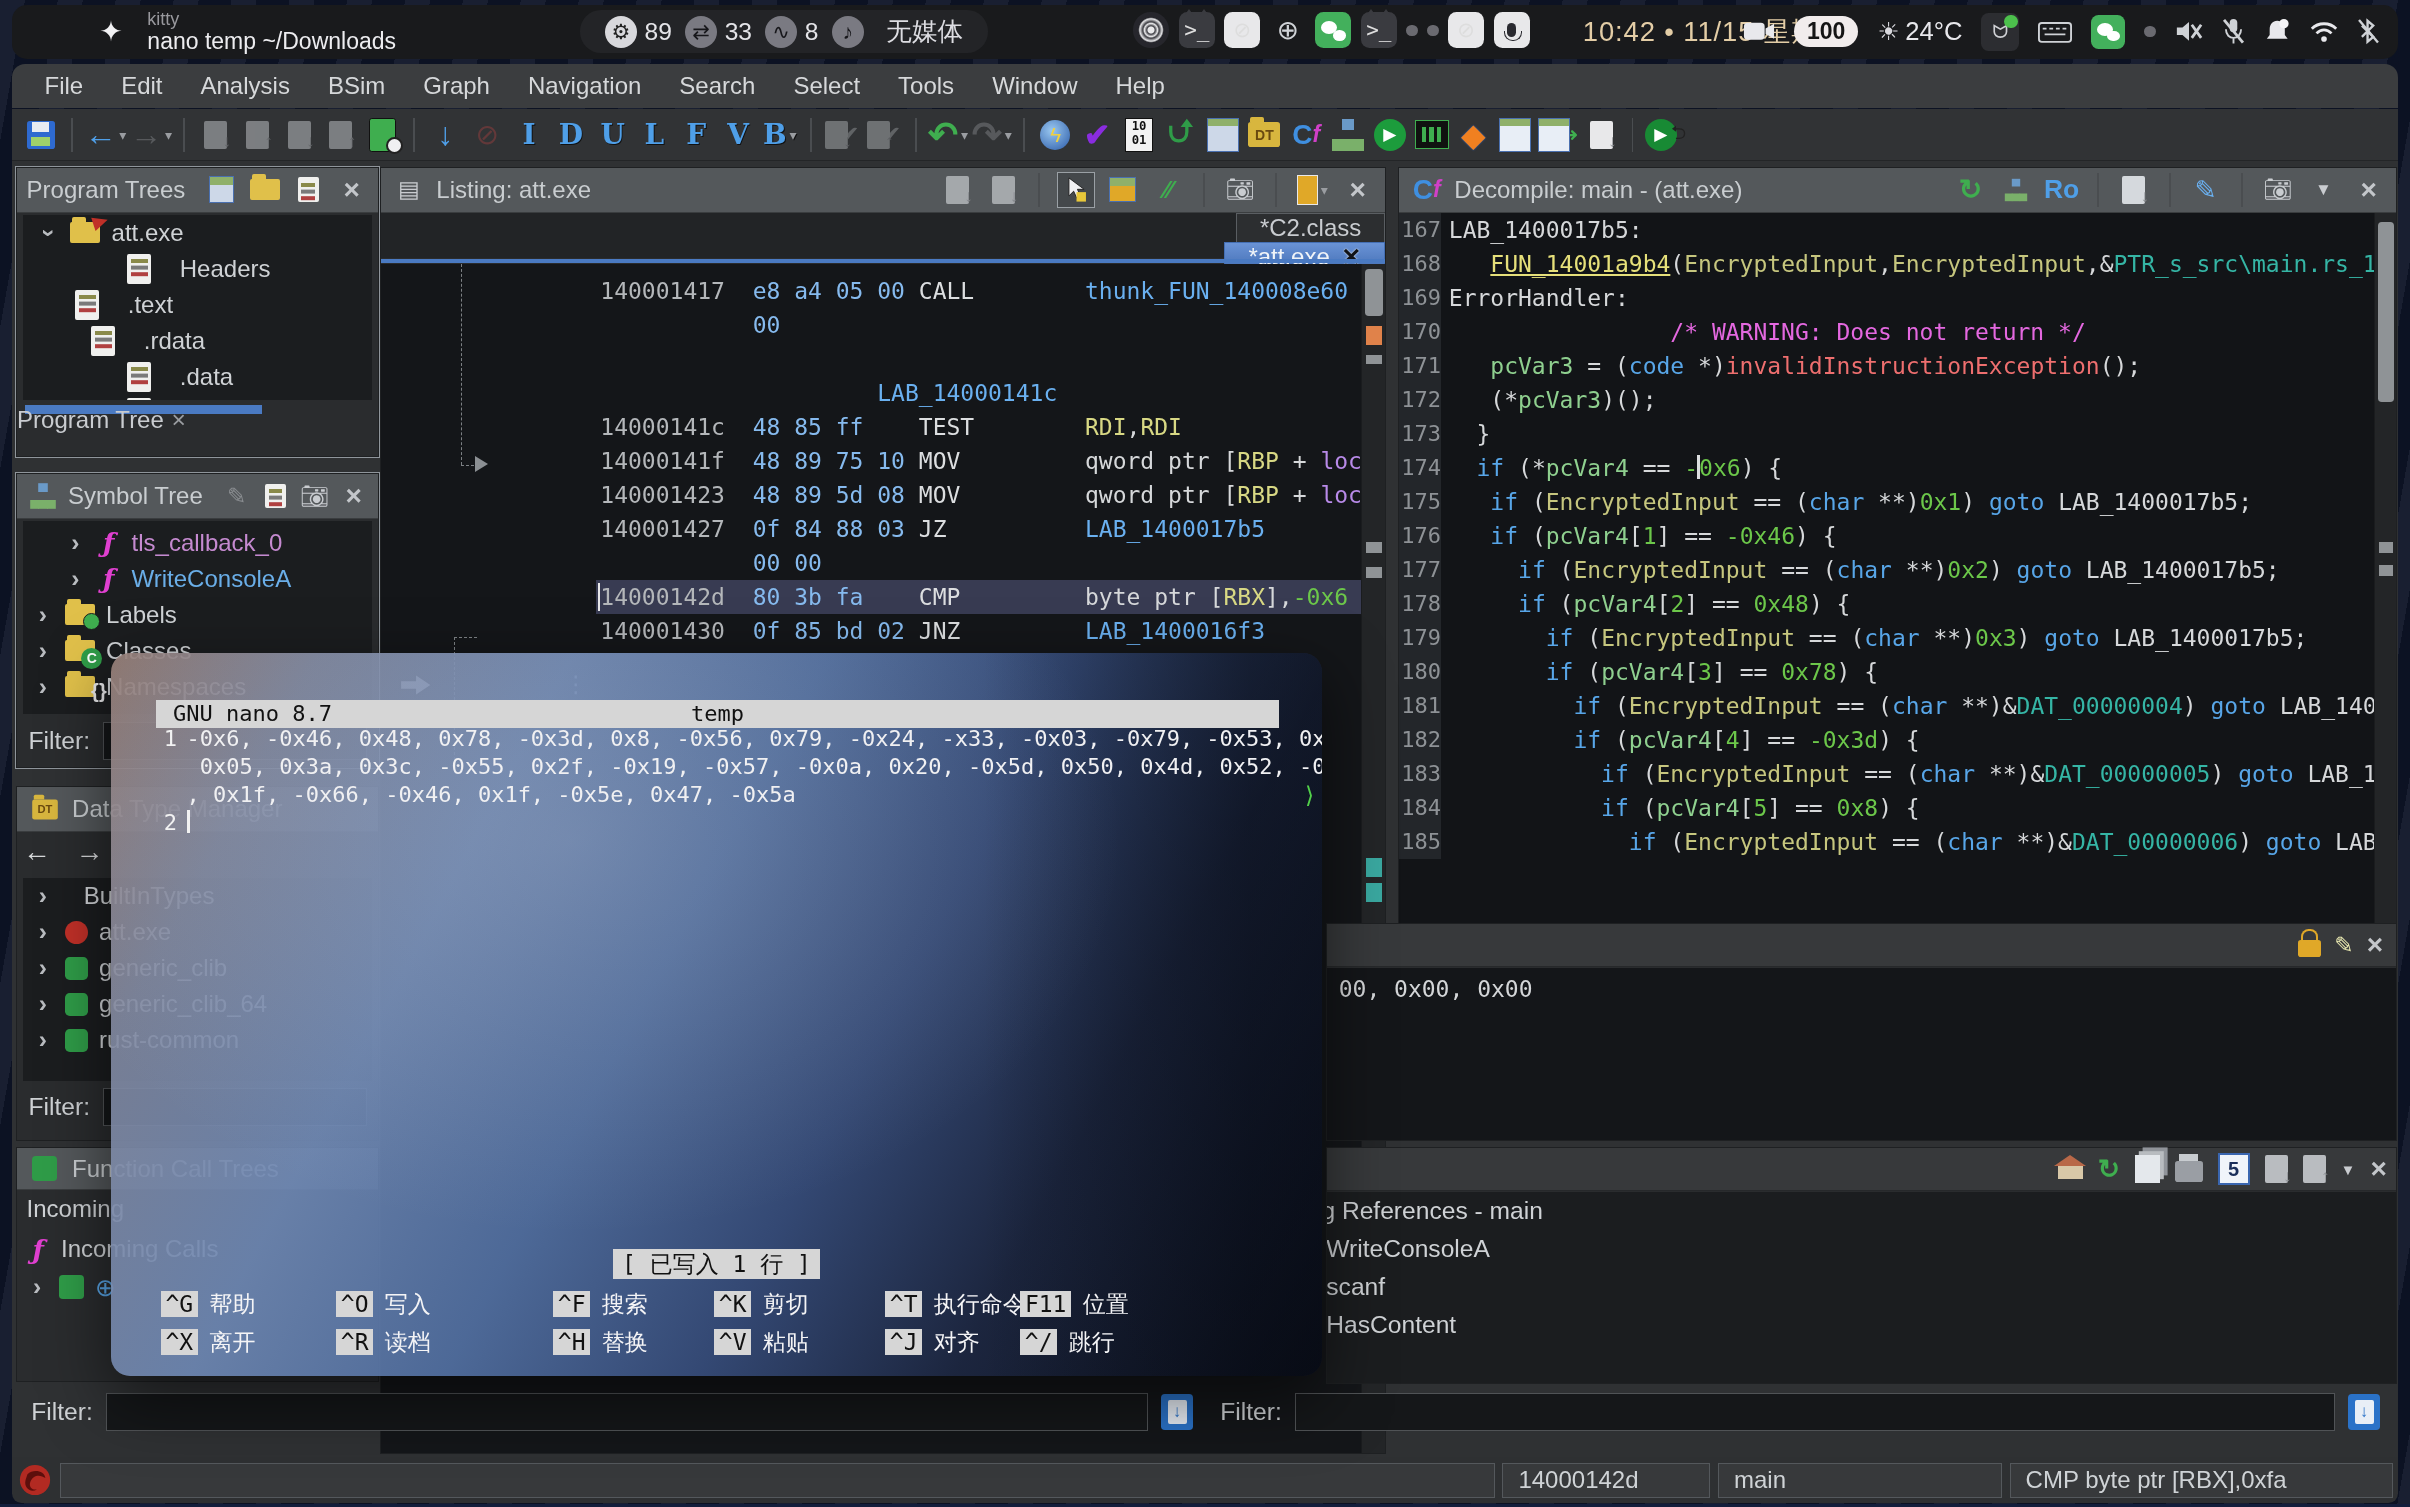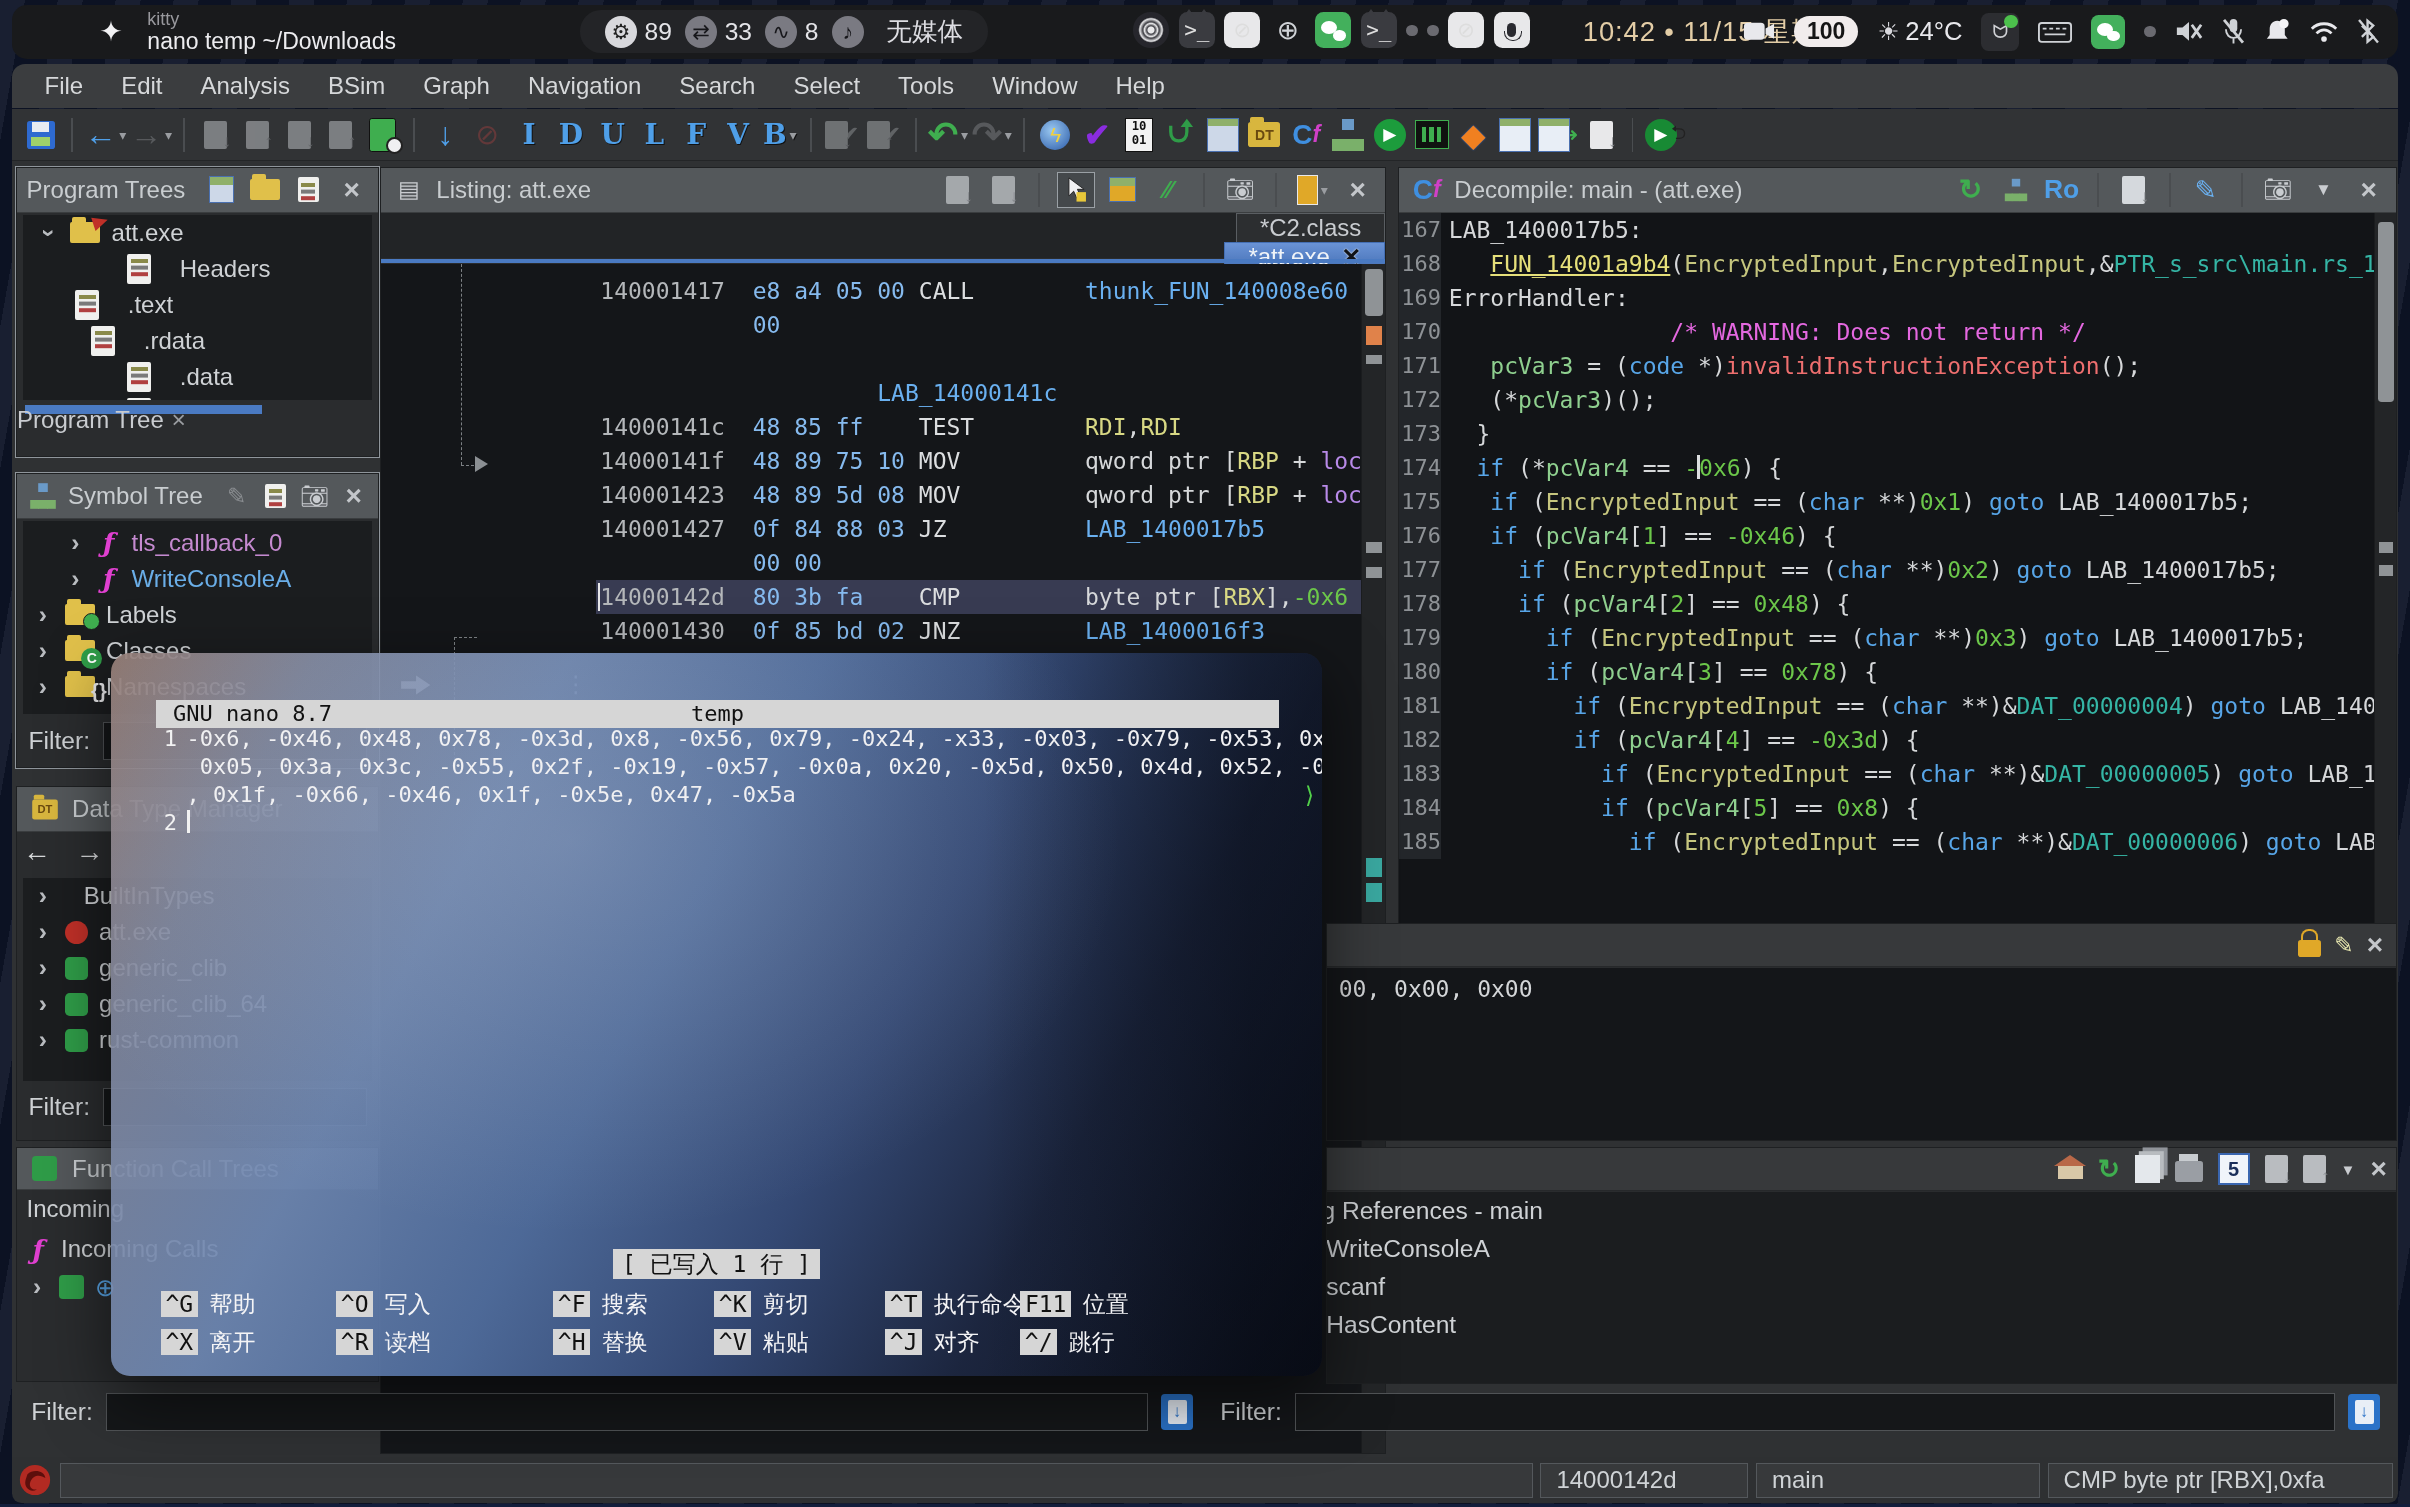--- a/index.html
+++ b/index.html
@@ -795,21 +795,21 @@
 </div>
 
 <div id="statusbar">
   <svg width="34" height="34" viewBox="0 0 36 36">
       <circle cx="18" cy="18" r="16" fill="#b22a22"></circle>
       <path d="M10 12 C16 6 28 8 29 16 C24 12 16 12 13 20 C11 26 16 29 20 28 C13 32 6 26 8 18 Z" fill="#5c0f0c"></path>
     </svg>
   <span class="scell" style="flex:1;"></span>
   <span class="scell" style="width:208px;">14000142d</span>
   <span class="scell" style="width:284px;">main</span>
-  <span class="scell" style="width:345px;">CMP byte ptr [RBX],0xfa</span>
+  <span class="scell" style="width:383px;">CMP byte ptr [RBX],0xfa</span>
 </div>
 <div id="desktopstrip"></div>
 
 <div id="nano" class="mono">
   <div class="nano-header">
     <span class="nano-app">GNU nano 8.7</span>
     <span class="nano-file">temp</span>
   </div>
   <div class="nano-body" id="nano-body">
       <div class="nano-row"><span class="nano-num">1</span><span class="nano-text">-0x6, -0x46, 0x48, 0x78, -0x3d, 0x8, -0x56, 0x79, -0x24, -x33, -0x03, -0x79, -0x53, 0x16,</span></div>

